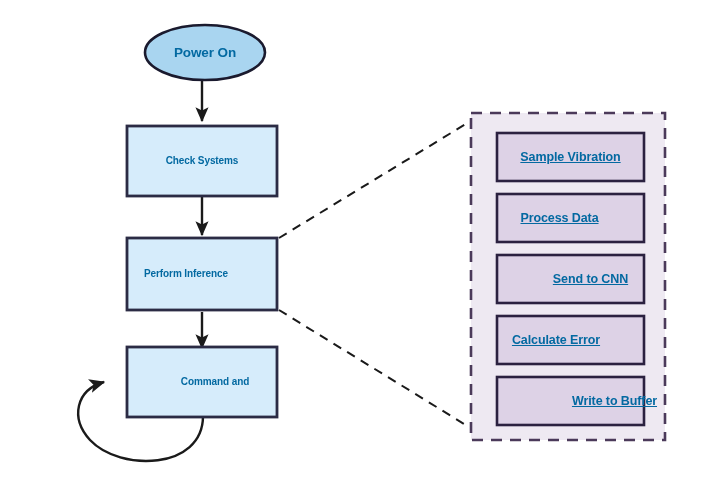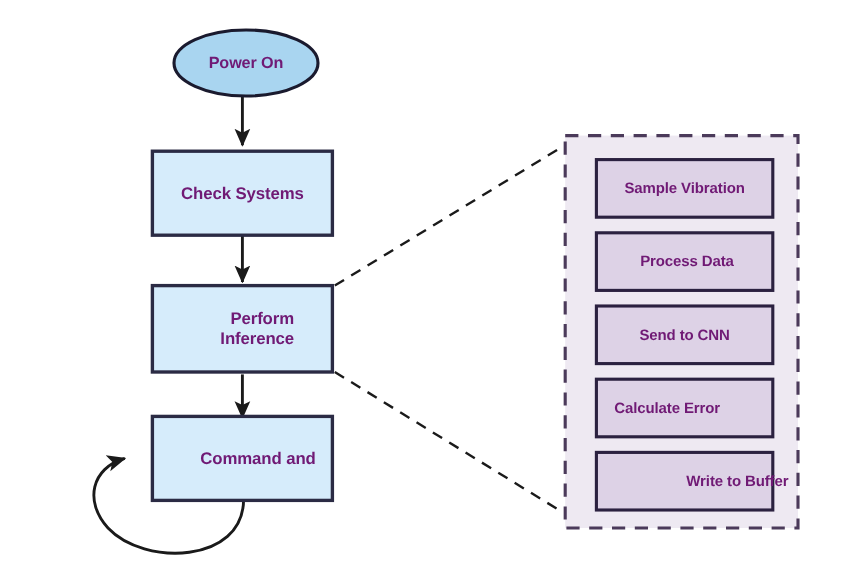--- a/index.html
+++ b/index.html
@@ -19,30 +19,30 @@
     left: 0;
     top: 0;
     width: 722px;
     height: 486px;
   }
   .node-label {
     position: absolute;
     display: flex;
     align-items: center;
     justify-content: center;
-    text-align: right;
+    text-align: center;
     font-weight: bold;
-    color: #701a75;
+    color: #0369a1;
     pointer-events: none;
     line-height: 1.18;
     letter-spacing: -0.1px;
   }
   .lbl-start  { font-size: 13.5px; }
-  .lbl-proc   { font-size: 14px; }
-  .lbl-sub    { font-size: 12.5px; }
+  .lbl-proc   { font-size: 10px; }
+  .lbl-sub    { font-size: 12.5px; text-decoration: underline; }
 </style>
 </head>
 <body>
 
 <svg id="canvas" viewBox="0 0 722 486" xmlns="http://www.w3.org/2000/svg">
 
   <defs>
     <marker id="arrow" viewBox="0 0 10 10" refX="9.2" refY="5" markerWidth="6.2" markerHeight="6.2" orient="auto-start-reverse">
       <path d="M 0 0.6 L 10 5 L 0 9.4 L 2.2 5 Z" fill="#1a1a1a"></path>
     </marker>
@@ -84,16 +84,16 @@
 
 <div class="node-label lbl-proc" style="left:127px; top:126px; width:150px; height:70px;">Check Systems</div>
 
 <div class="node-label lbl-proc" style="left:127px; top:238px; width:118px; height:72px;">Perform Inference</div>
 
 <div class="node-label lbl-proc" style="left:127px; top:347px; width:176px; height:70px; flex-direction:column;">
   <span>Command and</span>
 </div>
 
 <div class="node-label lbl-sub" style="left:497px; top:133px; width:147px; height:48px;">Sample Vibration</div>
-<div class="node-label lbl-sub" style="left:497px; top:194px; width:125px; height:48px;margin-left:13px;">Process Data</div>
-<div class="node-label lbl-sub" style="left:497px; top:255px; width:147px; height:48px;">Send to CNN</div>
+<div class="node-label lbl-sub" style="left:497px; top:194px; width:125px; height:48px;">Process Data</div>
+<div class="node-label lbl-sub" style="left:497px; top:255px; width:147px; height:48px;padding-left:20px;">Send to CNN</div>
 <div class="node-label lbl-sub" style="left:497px; top:316px; width:118px; height:48px;">Calculate Error</div>
 <div class="node-label lbl-sub" style="left:497px; top:377px; width:147px; height:48px;margin-left:44px;">Write to Buffer</div>
 
 </body></html>

